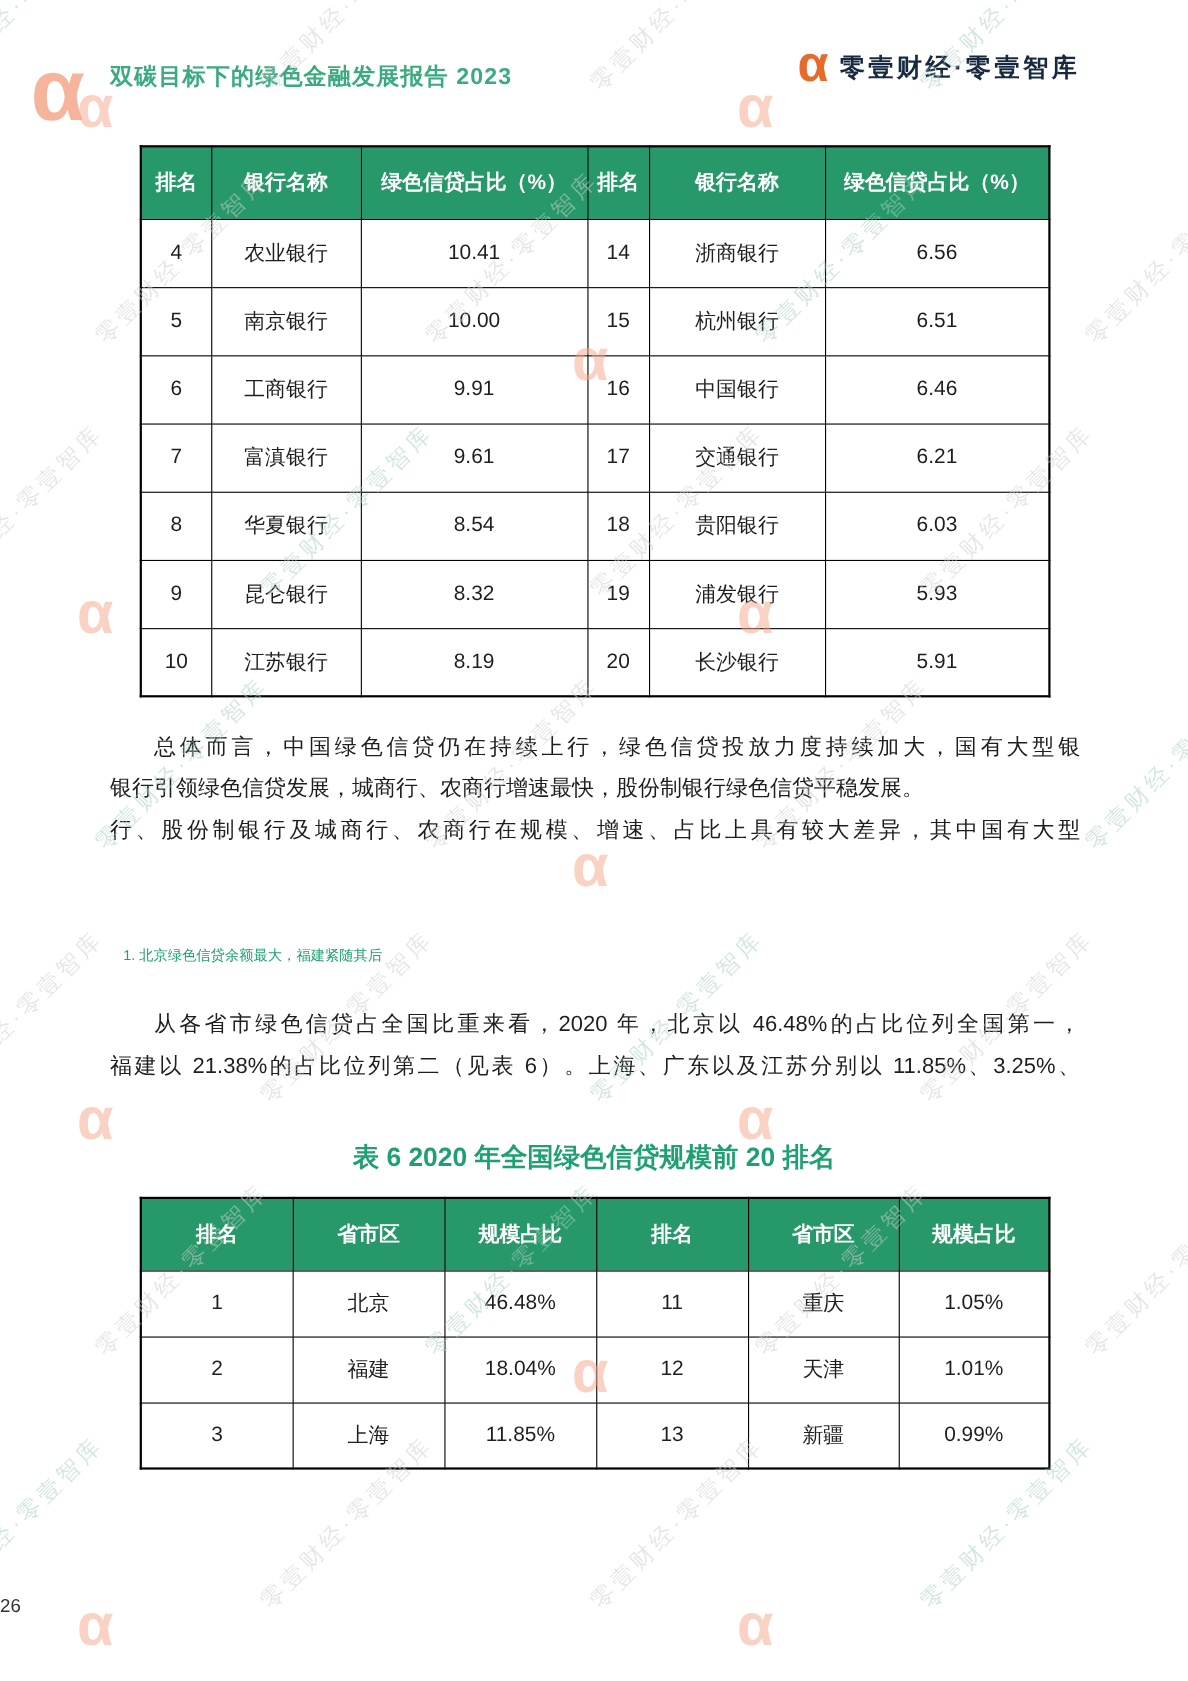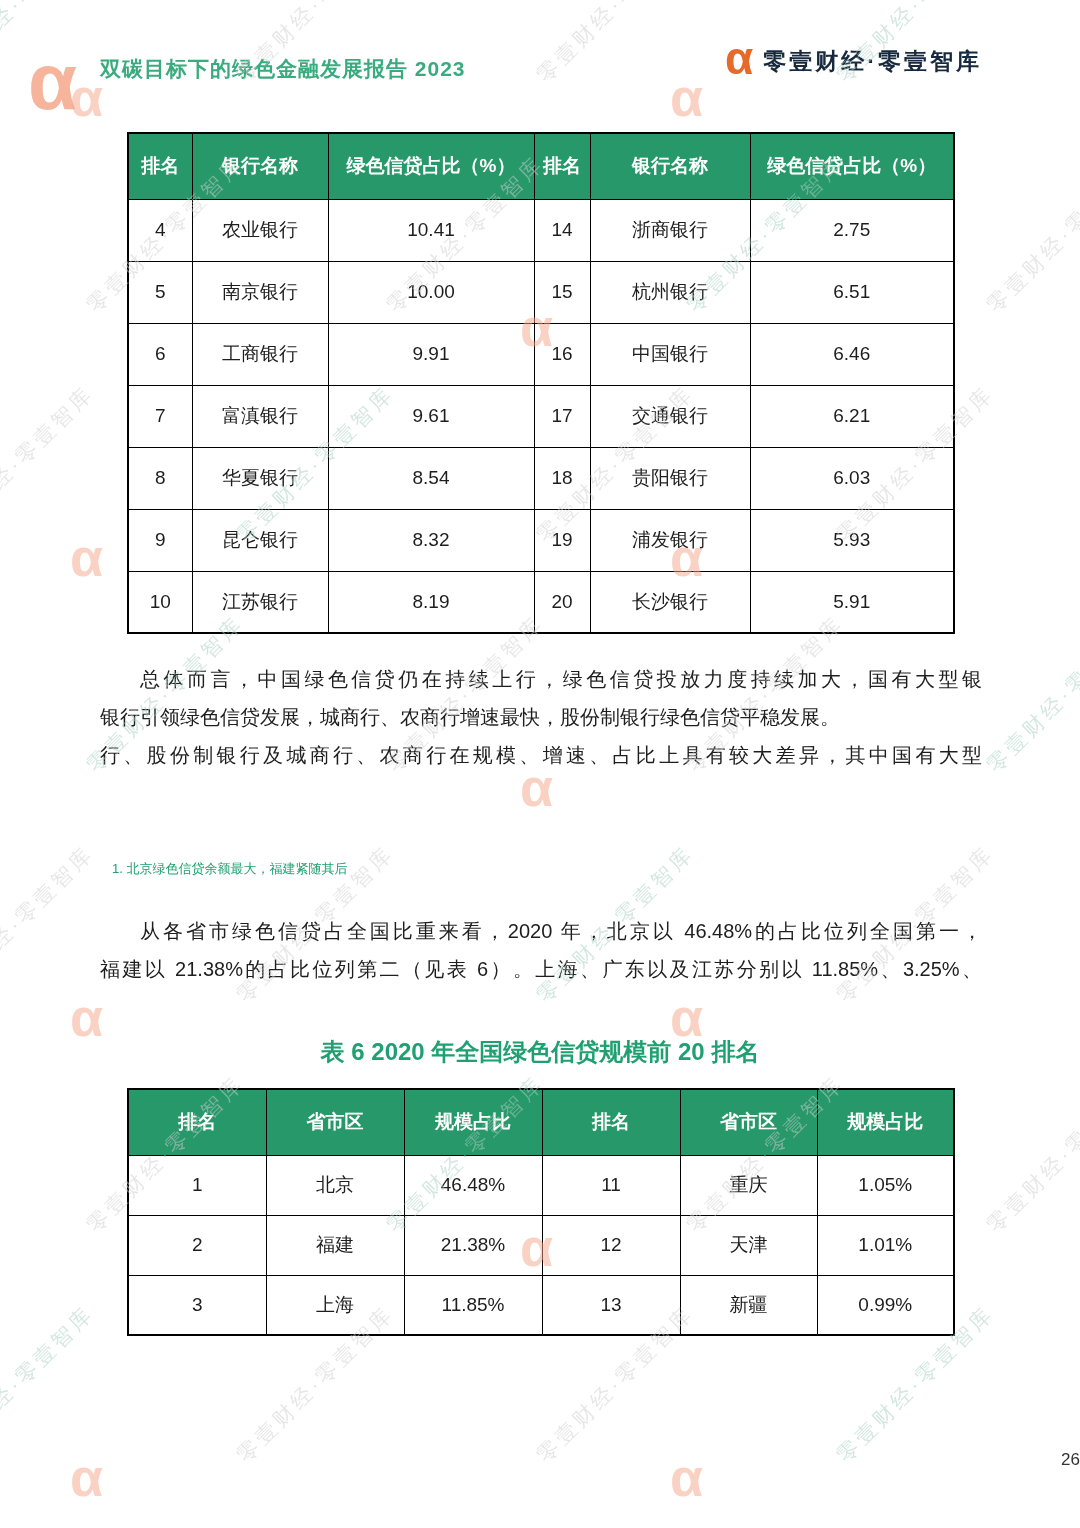--- a/index.html
+++ b/index.html
@@ -127,21 +127,21 @@
     text-align:center;
     font-size:24px;
     color:var(--green-sub);
     z-index:5;
     font-weight:bold;
   }
   .page-number{
     position:absolute;
     left:0; top:1450px;
     width:100%;
-    text-align:right;
+    text-align:left;
     font-size:17px;
     color:#333333;
     z-index:5;
   }
   
   .watermark-layer{
     position:absolute;
     inset:0;
     z-index:50;
     pointer-events:none;
@@ -200,21 +200,21 @@
           <th>绿色信贷占比（%）</th>
         </tr>
       </thead>
       <tbody>
         <tr>
           <td>4</td>
           <td>农业银行</td>
           <td>10.41</td>
           <td>14</td>
           <td>浙商银行</td>
-          <td>2.75</td>
+          <td>6.56</td>
         </tr>
         <tr>
           <td>5</td>
           <td>南京银行</td>
           <td>10.00</td>
           <td>15</td>
           <td>杭州银行</td>
           <td>6.51</td>
         </tr>
         <tr>
@@ -300,21 +300,21 @@
           <td>1</td>
           <td>北京</td>
           <td>46.48%</td>
           <td>11</td>
           <td>重庆</td>
           <td>1.05%</td>
         </tr>
         <tr>
           <td>2</td>
           <td>福建</td>
-          <td>21.38%</td>
+          <td>18.04%</td>
           <td>12</td>
           <td>天津</td>
           <td>1.01%</td>
         </tr>
         <tr>
           <td>3</td>
           <td>上海</td>
           <td>11.85%</td>
           <td>13</td>
           <td>新疆</td>

